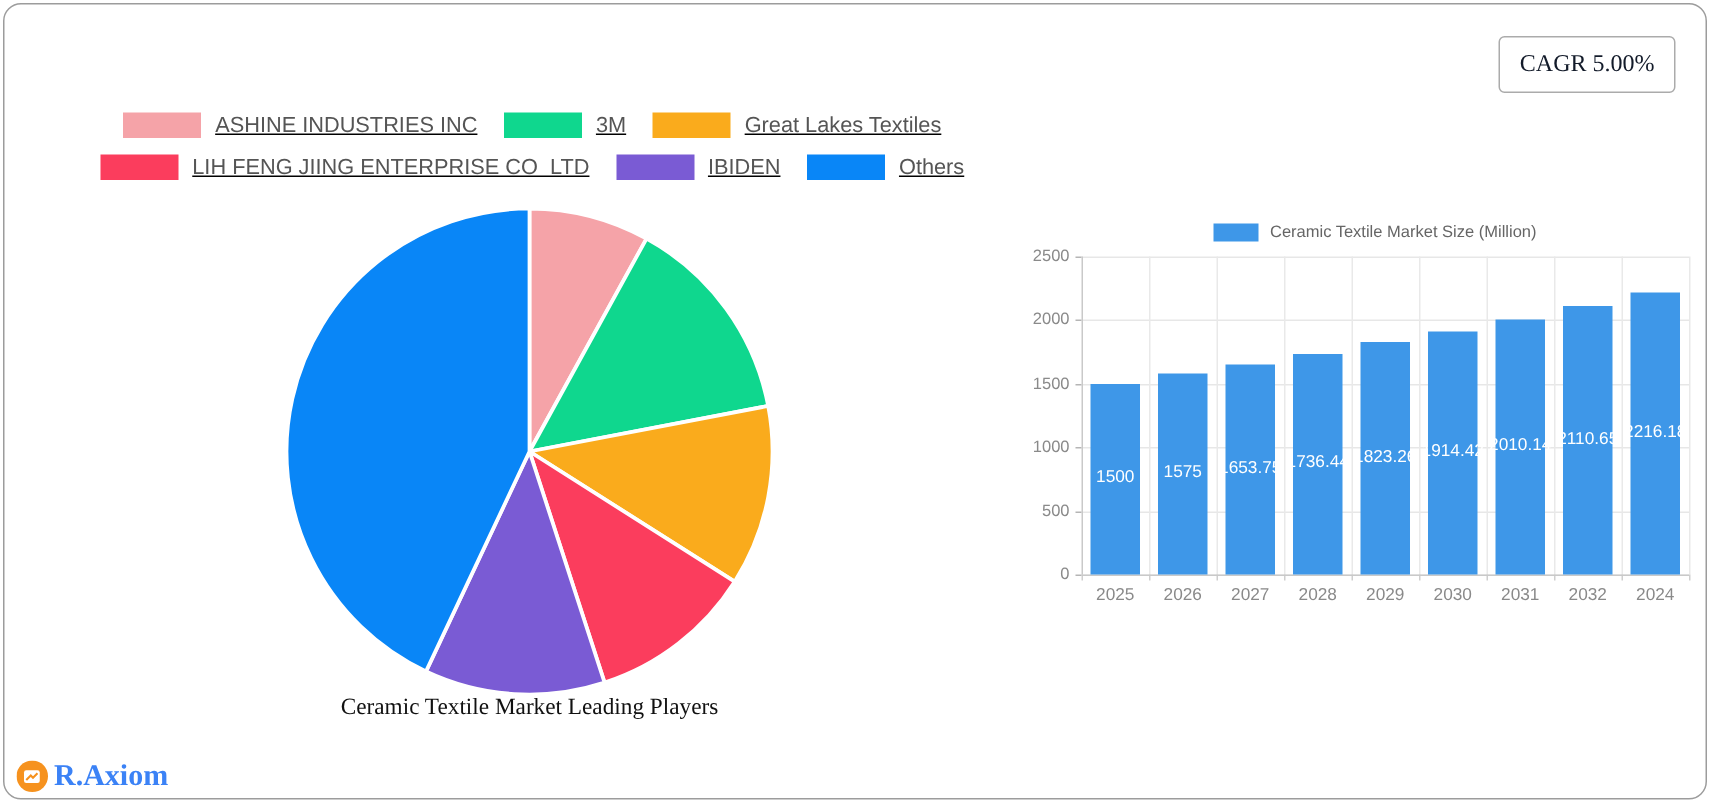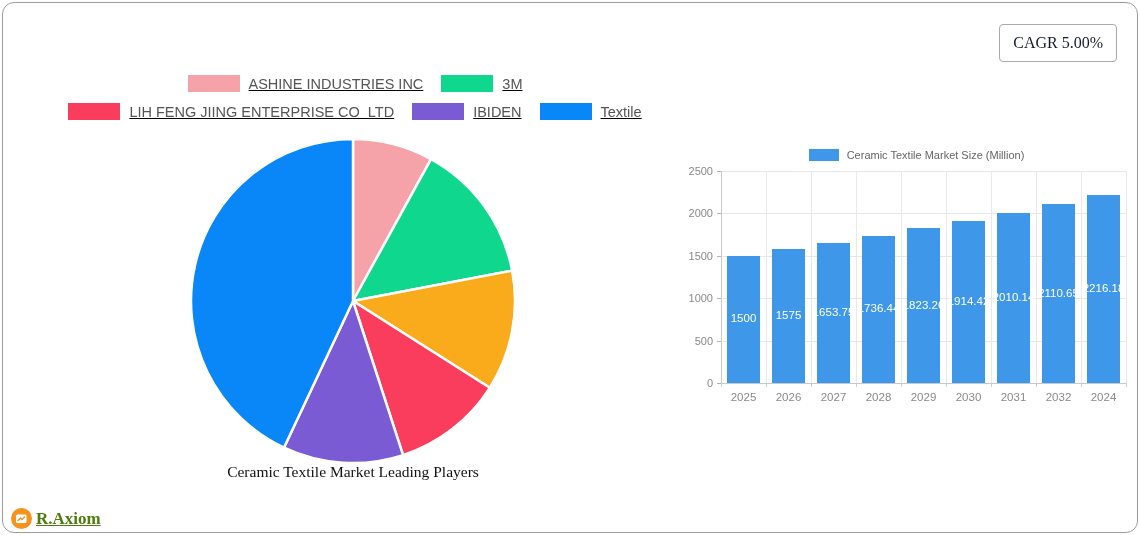--- a/index.html
+++ b/index.html
@@ -53,50 +53,54 @@
   .bar {
     position: absolute; width: 33px; background: #3E97E8; cursor: pointer;
   }
   .bar-value-label {
     position: absolute; transform: translateX(-50%);
     font-size: 11.5px; color: #fff; white-space: nowrap; z-index: 2;
   }
   
   .brand { position: absolute; left: 8px; bottom: 3px; display: flex; align-items: center; }
   .brand-icon { display: inline-flex; margin-right: 4px; }
-  .brand-name { font-family: "Liberation Serif", serif; font-weight: bold; font-size: 17px; color: #4d7c0f; text-decoration: underline; }
+  .brand-name { font-family: "Liberation Serif", serif; font-weight: bold; font-size: 20px; color: #3b82f6; }
 </style>
 </head>
 <body>
 
 <div class="canvas">
   <div class="card">
 
     <div class="cagr-badge">CAGR 5.00%</div>
 
     <div class="pie-legend" id="pie-legend">
         <div class="legend-item">
           <span class="legend-swatch" style="background: rgb(245, 163, 168);"></span>
           <span class="legend-label">ASHINE INDUSTRIES INC</span>
         </div>
         <div class="legend-item">
           <span class="legend-swatch" style="background: rgb(15, 215, 142);"></span>
           <span class="legend-label">3M</span>
         </div>
         <div class="legend-item">
+          <span class="legend-swatch" style="background: rgb(250, 171, 28);"></span>
+          <span class="legend-label">Great Lakes Textiles</span>
+        </div>
+        <div class="legend-item">
           <span class="legend-swatch" style="background: rgb(251, 61, 93);"></span>
           <span class="legend-label">LIH FENG JIING ENTERPRISE CO  LTD</span>
         </div>
         <div class="legend-item">
           <span class="legend-swatch" style="background: rgb(122, 91, 212);"></span>
           <span class="legend-label">IBIDEN</span>
         </div>
         <div class="legend-item">
           <span class="legend-swatch" style="background: rgb(9, 134, 247);"></span>
-          <span class="legend-label">Textile</span>
+          <span class="legend-label">Others</span>
         </div>
       </div>
 
     <svg id="pie-svg" class="pie-svg" width="330" height="330" viewBox="0 0 330 330">
         <path d="M 165 165 L 165.00 3.00 A 162 162 0 0 1 243.04 23.04 Z" fill="#F5A3A8" stroke="#ffffff" stroke-width="2.5" stroke-linejoin="round"></path>
         <path d="M 165 165 L 243.04 23.04 A 162 162 0 0 1 324.13 134.64 Z" fill="#0FD78E" stroke="#ffffff" stroke-width="2.5" stroke-linejoin="round"></path>
         <path d="M 165 165 L 324.13 134.64 A 162 162 0 0 1 301.78 251.80 Z" fill="#FAAB1C" stroke="#ffffff" stroke-width="2.5" stroke-linejoin="round"></path>
         <path d="M 165 165 L 301.78 251.80 A 162 162 0 0 1 215.06 319.07 Z" fill="#FB3D5D" stroke="#ffffff" stroke-width="2.5" stroke-linejoin="round"></path>
         <path d="M 165 165 L 215.06 319.07 A 162 162 0 0 1 96.02 311.58 Z" fill="#7A5BD4" stroke="#ffffff" stroke-width="2.5" stroke-linejoin="round"></path>
         <path d="M 165 165 L 96.02 311.58 A 162 162 0 0 1 165.00 3.00 Z" fill="#0986F7" stroke="#ffffff" stroke-width="2.5" stroke-linejoin="round"></path>

